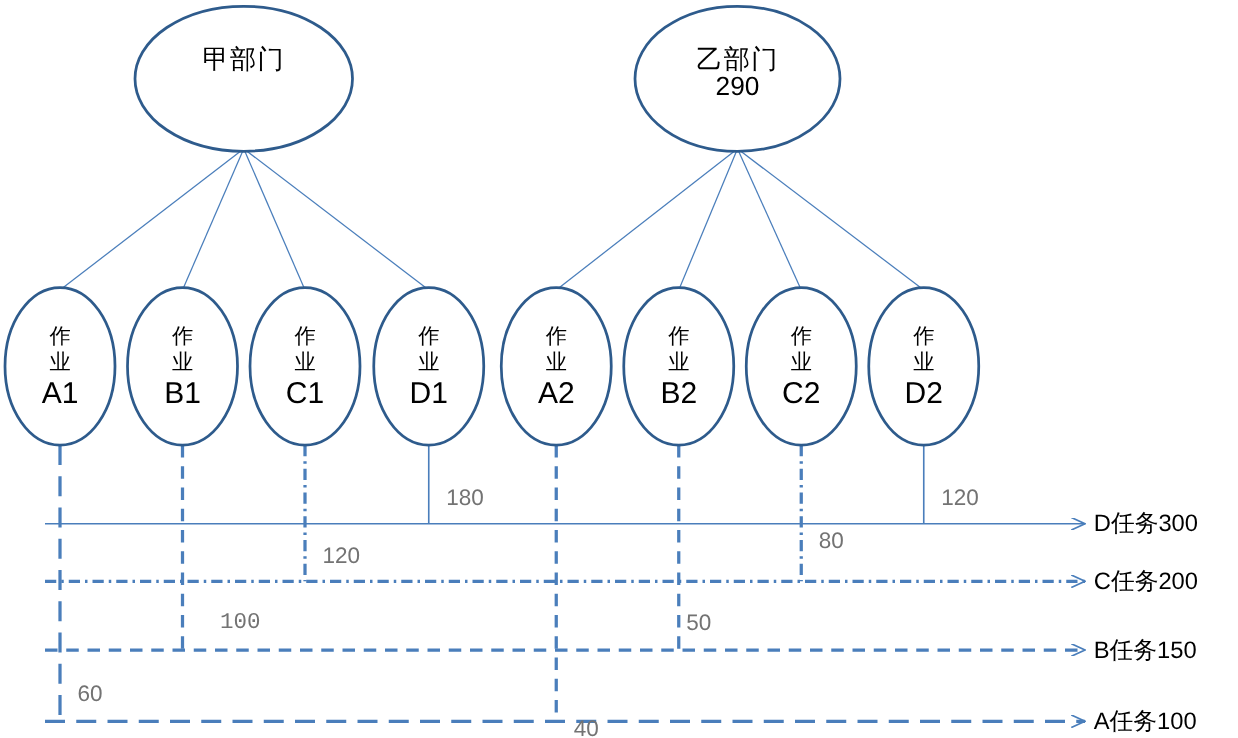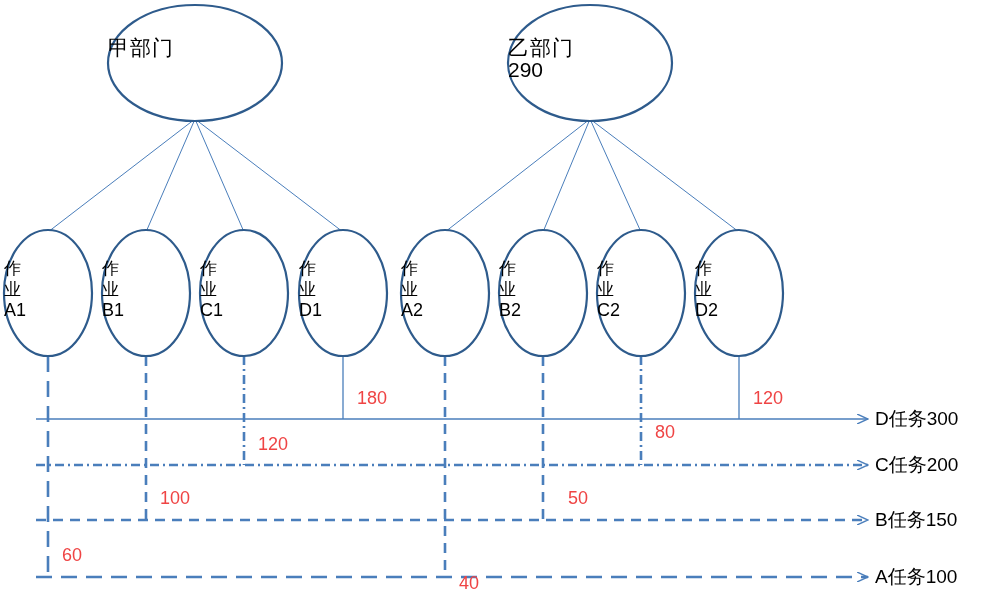--- a/index.html
+++ b/index.html
@@ -7,43 +7,43 @@
     position:relative;
     width:990px;height:590px;
     background:#ffffff;
     font-family:"Liberation Sans","DejaVu Sans",sans-serif;
     overflow:hidden;
   }
   svg#canvas{position:absolute;left:0;top:0;width:990px;height:590px;}
 
   .node-label{
     position:absolute;
-    text-align:left;
+    text-align:center;
     color:#000000;
     line-height:1.05;
     pointer-events:none;
     white-space:pre;
   }
   .dept-label{
     font-size:21px;
   }
   .dept-label .cn{display:block;letter-spacing:1px;}
   .dept-label .num{display:block;font-size:21px;}
 
   .job-label{
     font-size:18px;
     line-height:1.22;
   }
   .job-label .cn{display:block;font-size:17px;}
-  .job-label .code{display:block;font-size:18px;}
+  .job-label .code{display:block;font-size:24px;}
 
   .edge-num{
     position:absolute;
     font-size:18px;
-    color:#ef4444;
+    color:#737373;
     white-space:nowrap;
   }
   .task-label{
     position:absolute;
     font-size:19px;
     color:#000000;
     white-space:nowrap;
   }
 </style>
 </head>
@@ -103,25 +103,25 @@
       <div class="node-label job-label" style="left: 102px; top: 259px; width: 88px;"><span class="cn">作</span><span class="cn">业</span><span class="code">B1</span></div>
       <div class="node-label job-label" style="left: 200px; top: 259px; width: 88px;"><span class="cn">作</span><span class="cn">业</span><span class="code">C1</span></div>
       <div class="node-label job-label" style="left: 299px; top: 259px; width: 88px;"><span class="cn">作</span><span class="cn">业</span><span class="code">D1</span></div>
       <div class="node-label job-label" style="left: 401px; top: 259px; width: 88px;"><span class="cn">作</span><span class="cn">业</span><span class="code">A2</span></div>
       <div class="node-label job-label" style="left: 499px; top: 259px; width: 88px;"><span class="cn">作</span><span class="cn">业</span><span class="code">B2</span></div>
       <div class="node-label job-label" style="left: 597px; top: 259px; width: 88px;"><span class="cn">作</span><span class="cn">业</span><span class="code">C2</span></div>
       <div class="node-label job-label" style="left: 695px; top: 259px; width: 88px;"><span class="cn">作</span><span class="cn">业</span><span class="code">D2</span></div>
     </div>
   <div id="numbers">
       <div class="edge-num" style="left: 62px; top: 545px;">60</div>
-      <div class="edge-num" style="left: 160px; top: 488px;">100</div>
+      <div class="edge-num" style="left: 176px; top: 488px; font-family: Liberation Mono, monospace;">100</div>
       <div class="edge-num" style="left: 258px; top: 434px;">120</div>
       <div class="edge-num" style="left: 357px; top: 388px;">180</div>
       <div class="edge-num" style="left: 459px; top: 573px;">40</div>
-      <div class="edge-num" style="left: 568px; top: 488px;">50</div>
+      <div class="edge-num" style="left: 549px; top: 488px;">50</div>
       <div class="edge-num" style="left: 655px; top: 422px;">80</div>
       <div class="edge-num" style="left: 753px; top: 388px;">120</div>
     </div>
   <div id="tasks">
       <div class="task-label" style="left: 875px; top: 406px;">D任务300</div>
       <div class="task-label" style="left: 875px; top: 452px;">C任务200</div>
       <div class="task-label" style="left: 875px; top: 507px; text-align: right;">B任务150</div>
       <div class="task-label" style="left: 875px; top: 564px;">A任务100</div>
     </div>
 </div>

